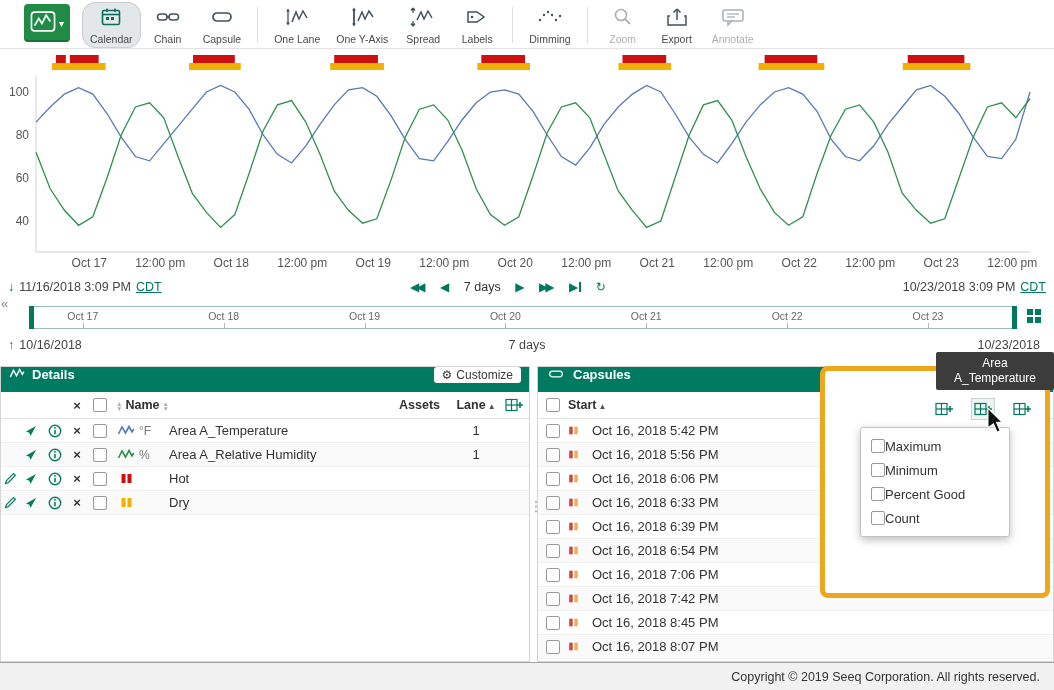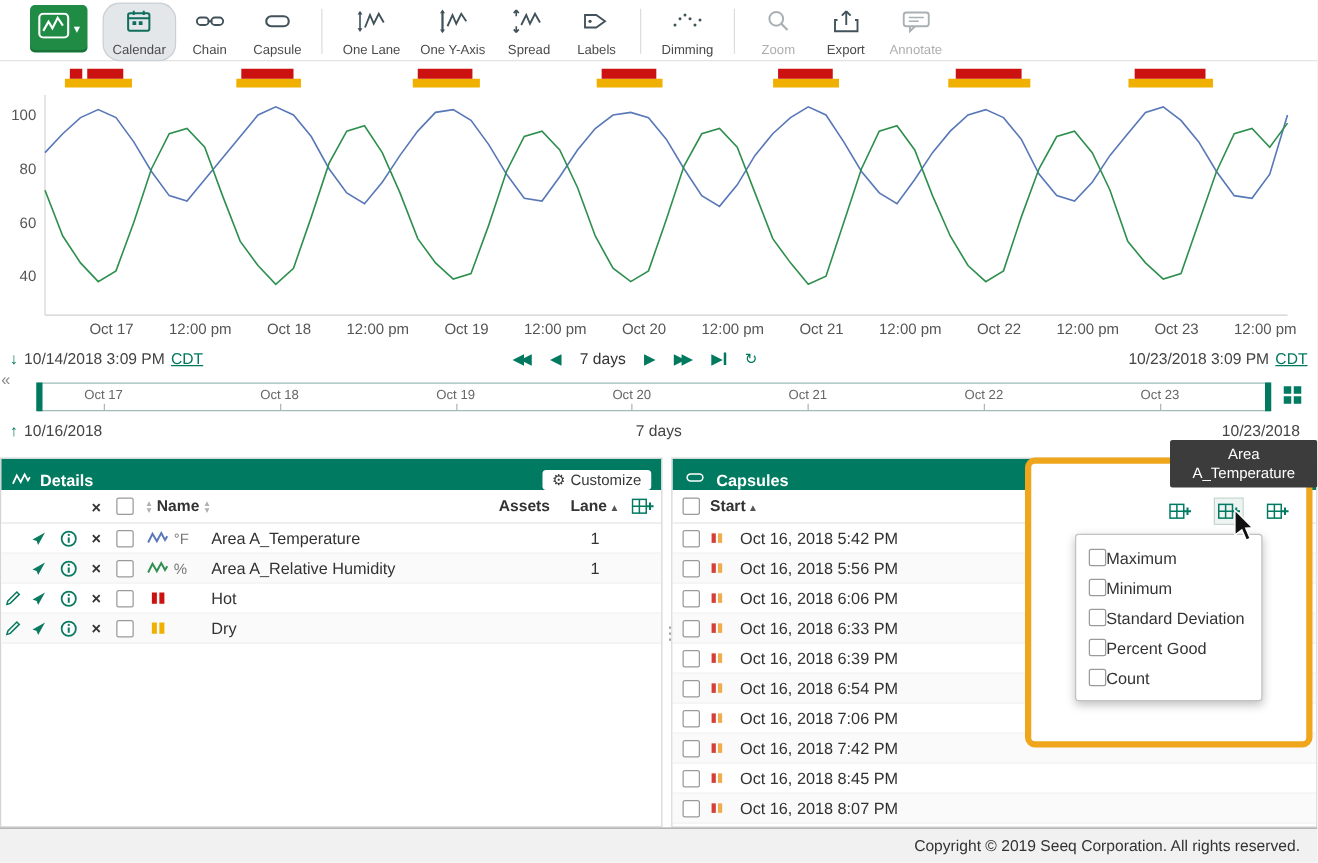--- a/index.html
+++ b/index.html
@@ -48,21 +48,21 @@
 
   .duration-row{position:absolute;left:0;top:338px;width:1054px;height:18px;font-size:12.5px;color:#444}
   .dr-left{position:absolute;left:8px;display:flex;gap:5px;align-items:center}
   .dr-center{position:absolute;left:0;right:0;text-align:center}
   .dr-right{position:absolute;right:14px}
 
   
   .panel{position:absolute;top:366px;height:296px;background:#fff;border:1px solid #d5d5d5;box-sizing:border-box;overflow:hidden}
   .details-panel{left:0;width:530px}
   .capsules-panel{left:537px;width:517px}
-  .panel-header{height:25px;background:#007a60;color:#fff;display:flex;align-items:flex-end;gap:7px;padding:0 8px;
+  .panel-header{height:25px;background:#007a60;color:#fff;display:flex;align-items:flex-start;gap:7px;padding:0 8px;
                 font-size:13px;font-weight:bold}
   .customize-btn{margin-left:auto;background:#fff;color:#3a3a3a;border-radius:3px;padding:1px 8px;font-size:12px;
                  font-weight:normal;display:flex;align-items:center;gap:4px;cursor:pointer}
   .gear{font-size:12px;color:#3a3a3a}
 
   .thead{display:flex;align-items:center;height:26px;border-bottom:1px solid #e2e2e2;font-weight:bold;font-size:12.5px;color:#333}
   .trow{display:flex;align-items:center;height:23px;border-bottom:1px solid #f0f0f0;font-size:13px;background:#fff}
   .trow.alt{background:#fafafa}
 
   .col-pencil{width:18px;display:flex;justify-content:center;align-items:center}
@@ -258,21 +258,21 @@
       <span class="xtick" style="left: 686.25px;">12:00 pm</span>
       <span class="xtick" style="left: 757.25px;">Oct 22</span>
       <span class="xtick" style="left: 828.25px;">12:00 pm</span>
       <span class="xtick" style="left: 899.25px;">Oct 23</span>
       <span class="xtick" style="left: 970.25px;">12:00 pm</span>
     </div>
 
   <div class="range-row">
     <div class="rr-left">
       <span class="arrow-teal">↓</span>
-      <span>10/14/2018 3:09 PM</span>
+      <span>11/16/2018 3:09 PM</span>
       <span class="link-tz">CDT</span>
     </div>
     <div class="rr-center">
       <span class="nav-ic nav-dbl">◀◀</span>
       <span class="nav-ic">◀</span>
       <span class="nav-dur">7 days</span>
       <span class="nav-ic">▶</span>
       <span class="nav-ic nav-dbl">▶▶</span>
       <span class="nav-ic nav-end">▶<span class="endbar"></span></span>
       <span class="nav-ic">↻</span>
@@ -666,24 +666,20 @@
       <div class="stats-item">
         <div class="checkbox"></div>
         <span>Maximum</span>
       </div>
       <div class="stats-item">
         <div class="checkbox"></div>
         <span>Minimum</span>
       </div>
       <div class="stats-item">
         <div class="checkbox"></div>
-        <span>Standard Deviation</span>
-      </div>
-      <div class="stats-item">
-        <div class="checkbox"></div>
         <span>Percent Good</span>
       </div>
       <div class="stats-item">
         <div class="checkbox"></div>
         <span>Count</span>
       </div>
     </div>
 
   <div class="tooltip">
     <div>Area</div>

